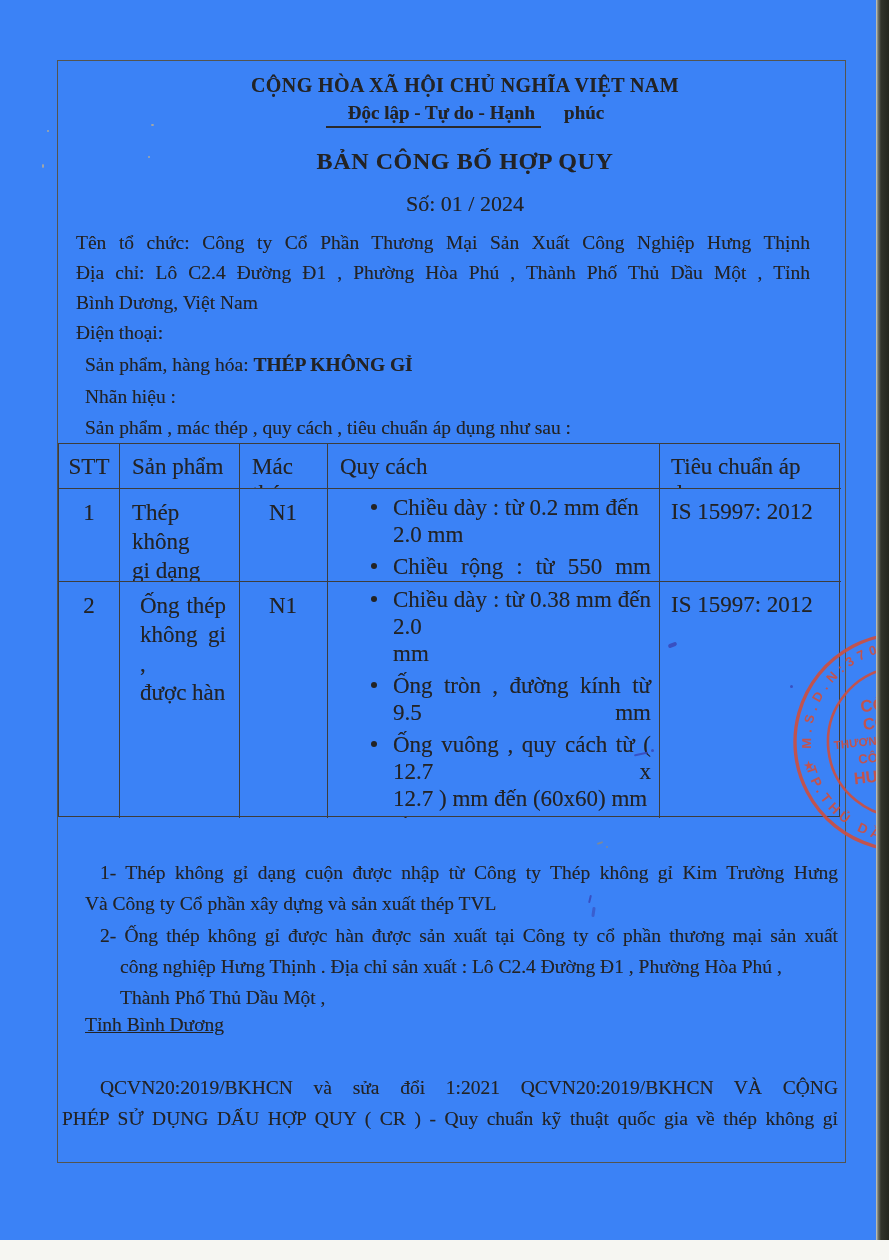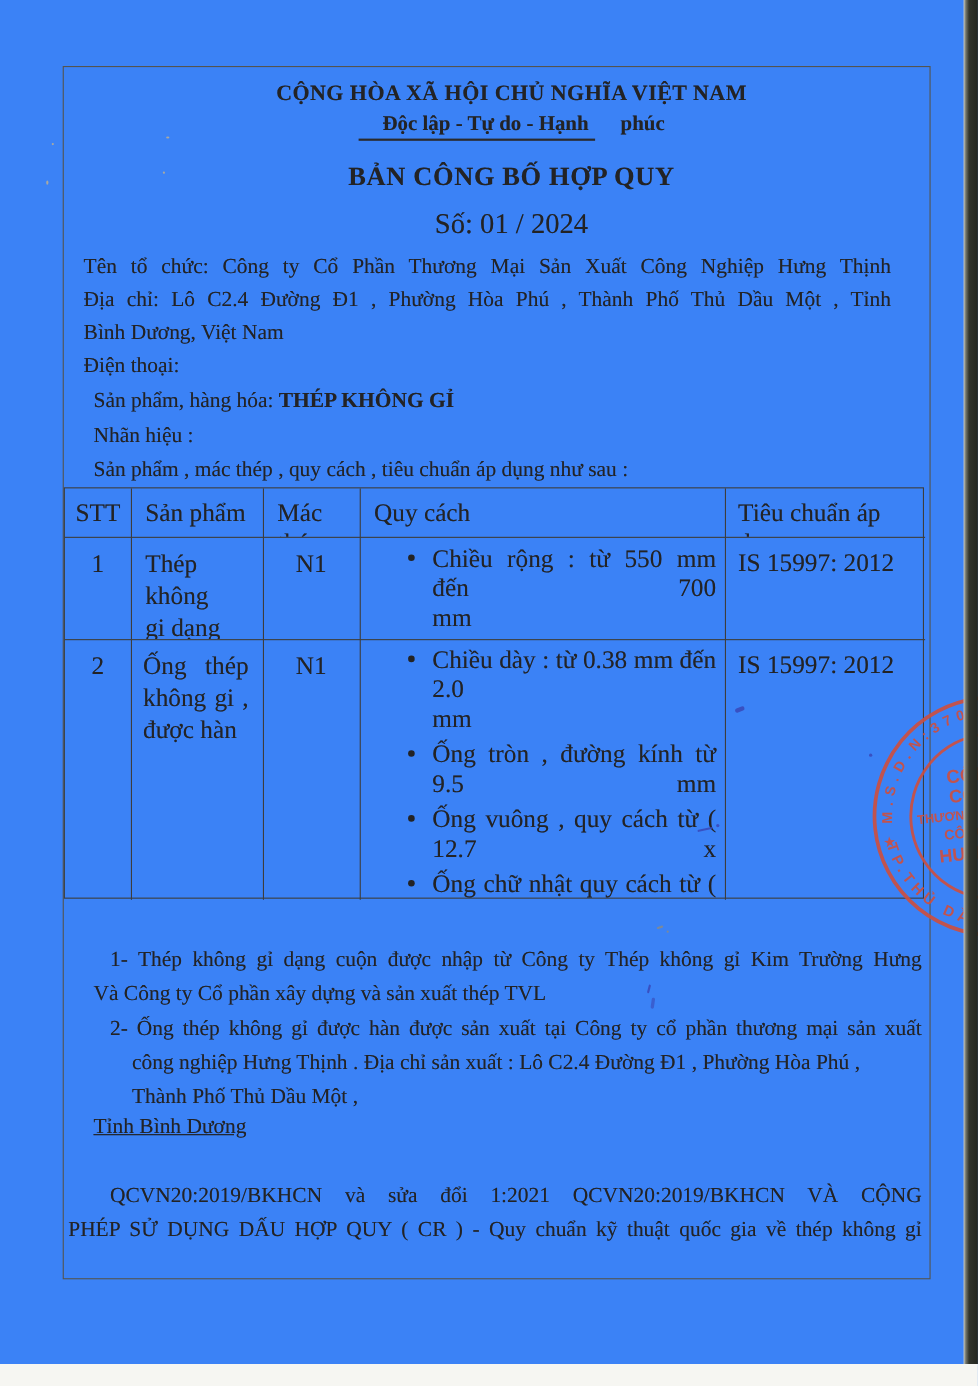--- a/index.html
+++ b/index.html
@@ -15,21 +15,21 @@
          text-shadow:0 0 .5px rgba(30,30,30,.4); z-index:5; }
   .jlast { white-space:normal; text-align:justify; text-align-last:justify; }
   .center { text-align:center; white-space:nowrap; }
   .b { font-weight:bold; }
 
   .hdr-country { left:40px; top:72px; width:850px; font-size:20px; font-weight:bold; letter-spacing:.4px; }
   .hdr-motto   { left:40px; top:100px; width:850px; font-size:19px; font-weight:bold; }
   .hdr-motto .u { border-bottom:2px solid #2a2a2c; padding:0 6px 3px 22px; }
   .hdr-motto .tail { margin-left:23px; }
   .doc-title   { left:40px; top:148px; width:850px; font-size:24px; font-weight:bold; letter-spacing:.6px; }
-  .doc-number  { left:40px; top:191px; width:850px; font-size:26px; }
+  .doc-number  { left:40px; top:191px; width:850px; font-size:22px; }
 
   
   .tbl { position:absolute; left:58px; top:443px; width:782px; height:374px;
          border:1.4px solid #3d3d3c; z-index:6; }
   .vline,.hline { position:absolute; background:#3d3d3c; }
   .vline { width:1.3px; top:0; height:374px; }
   .hline { height:1.3px; left:0; width:782px; }
   .cell { position:absolute; color:#232325; font-size:23px; line-height:27px;
           text-shadow:0 0 .5px rgba(30,30,30,.4); overflow:hidden; }
   .cell .pl { line-height:29px; }
@@ -96,46 +96,51 @@
 
     <div class="cell" style="left:0; top:44px; width:60px; height:93px; text-align:center; padding-top:11px;">1</div>
     <div class="cell" style="left:60px; top:44px; width:120px; height:93px; padding:10px 13px 0 13px;">
       <div class="pl jlast">Thép không</div>
       <div class="pl">gi dạng cuộn</div>
     </div>
     <div class="cell" style="left:180px; top:44px; width:88px; height:93px; text-align:center; padding-top:11px;">N1</div>
     <div class="cell" style="left:268px; top:44px; width:332px; height:93px; padding-top:6px;">
       <div class="spec">
         <span class="dot"></span>
+        <div>Chiều dày : từ 0.2 mm đến 2.0 mm</div>
+      </div>
+      <div class="spec">
+        <span class="dot"></span>
         <div class="jlast">Chiều rộng : từ 550 mm đến 700</div>
         <div>mm</div>
       </div>
     </div>
     <div class="cell" style="left:600px; top:44px; width:182px; height:93px; padding:10px 0 0 12px;">IS 15997: 2012</div>
 
     <div class="cell" style="left:0; top:137px; width:60px; height:237px; text-align:center; padding-top:11px;">2</div>
-    <div class="cell" style="left:60px; top:137px; width:120px; height:237px; padding:10px 13px 0 11px;">
+    <div class="cell" style="left:60px; top:137px; width:120px; height:237px; padding:10px 13px 0 21px;">
       <div class="pl jlast">Ống thép</div>
       <div class="pl jlast">không gi ,</div>
       <div class="pl">được hàn</div>
     </div>
     <div class="cell" style="left:180px; top:137px; width:88px; height:237px; text-align:center; padding-top:11px;">N1</div>
     <div class="cell" style="left:268px; top:137px; width:332px; height:237px; padding-top:5px;">
       <div class="spec">
         <span class="dot"></span>
         <div class="jlast">Chiều dày : từ 0.38 mm đến 2.0</div>
         <div>mm</div>
       </div>
       <div class="spec">
         <span class="dot"></span>
         <div class="jlast">Ống tròn , đường kính từ 9.5 mm</div>
       </div>
       <div class="spec">
         <span class="dot"></span>
         <div class="jlast">Ống vuông , quy cách từ ( 12.7 x</div>
+        <div>12.7 ) mm đến (60x60) mm</div>
       </div>
       <div class="spec">
         <span class="dot"></span>
         <div class="jlast">Ống chữ nhật quy cách từ ( 10 x 20</div>
         <div>) mm đến ( 50 x100) mm</div>
       </div>
     </div>
     <div class="cell" style="left:600px; top:137px; width:182px; height:237px; padding:10px 0 0 12px;">IS 15997: 2012</div>
   </div>
 

